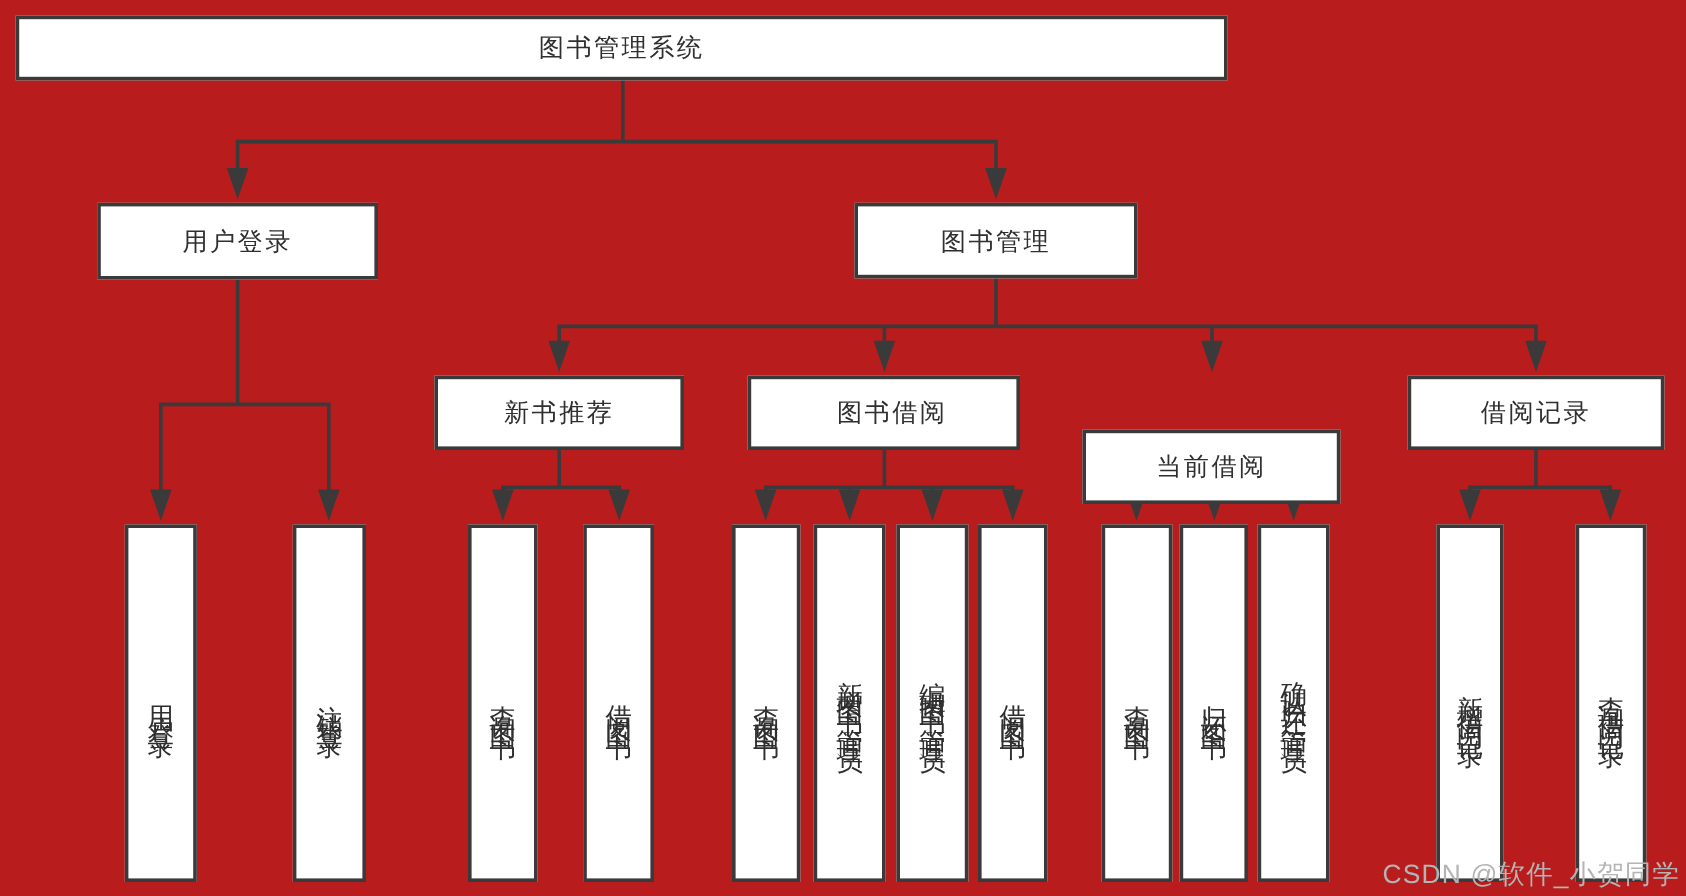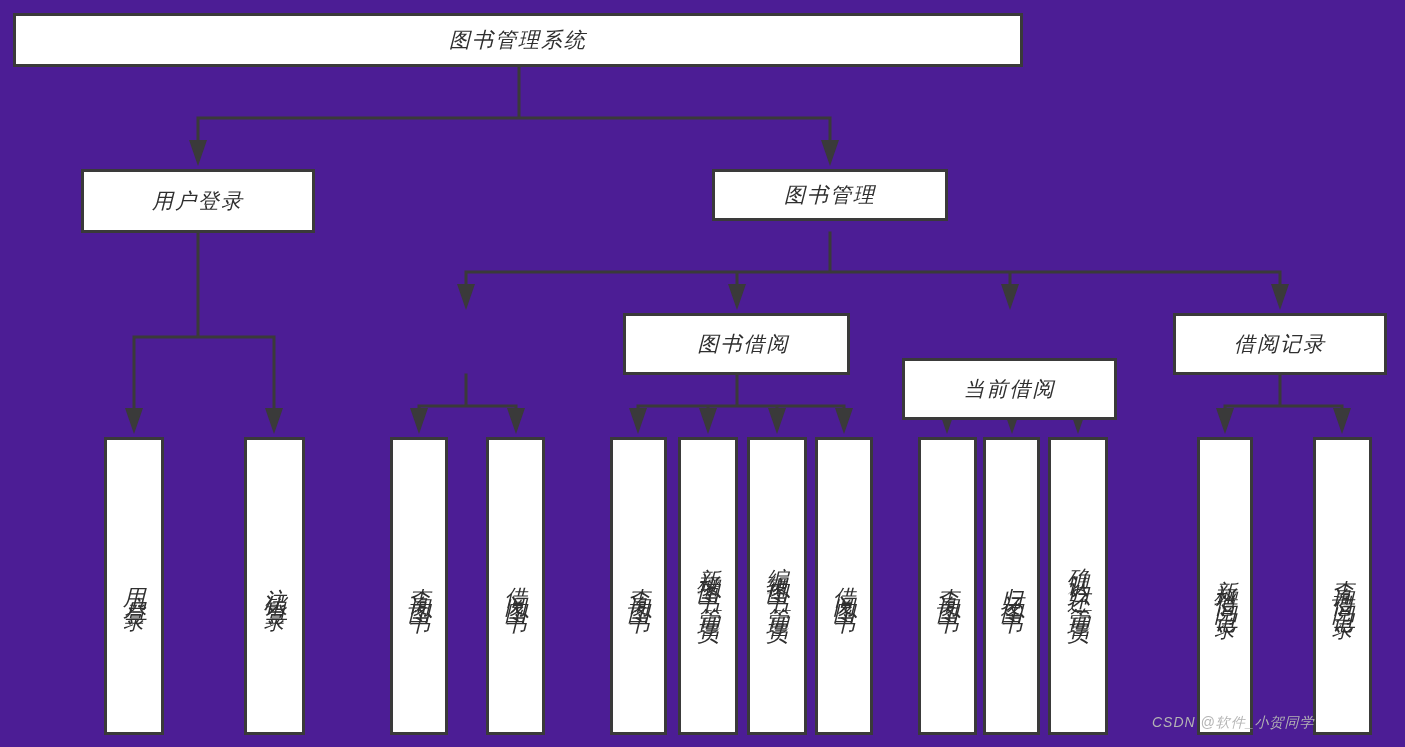--- a/index.html
+++ b/index.html
@@ -5,23 +5,22 @@
   html, body {
     margin: 0;
     padding: 0;
     background: #ffffff;
     font-family: "Liberation Sans", "DejaVu Sans", sans-serif;
   }
   .canvas {
     position: relative;
     width: 1405px;
     height: 747px;
-    background: #4c1d95;
+    background: #b91c1c;
     overflow: hidden;
-    font-style: italic;
   }
   .connector-svg {
     position: absolute;
     left: 0;
     top: 0;
     width: 1405px;
     height: 747px;
     pointer-events: none;
   }
   .nodes-layer {
@@ -51,21 +50,21 @@
     writing-mode: vertical-lr;
     text-orientation: upright;
     letter-spacing: 8px;
     font-size: 22px;
     line-height: 1;
     white-space: normal;
   }
   .watermark {
     position: absolute;
     color: #b4b4b4;
-    font-size: 14px;
+    font-size: 22px;
     letter-spacing: 1px;
     white-space: nowrap;
     z-index: 5;
   }
 </style>
 </head>
 <body>
 
 <div class="canvas">
   <svg class="connector-svg" viewBox="0 0 1405 747" xmlns="http://www.w3.org/2000/svg">
@@ -110,22 +109,25 @@
         <polygon points="1333,408 1351,408 1342,434" fill="#3a3a3a"></polygon>
       </g>
     </svg>
   <div class="nodes-layer">
       <div class="node" style="left: 13px; top: 13px; width: 1010px; height: 54px; border-color: rgb(58, 58, 58); background: rgb(255, 255, 255);">
         <span class="node-label" style="color: rgb(47, 47, 47);">图书管理系统</span>
       </div>
       <div class="node" style="left: 81px; top: 169px; width: 234px; height: 64px; border-color: rgb(58, 58, 58); background: rgb(255, 255, 255);">
         <span class="node-label" style="color: rgb(47, 47, 47);">用户登录</span>
       </div>
-      <div class="node" style="left: 712px; top: 169px; width: 236px; height: 52px; border-color: rgb(58, 58, 58); background: rgb(255, 255, 255);">
+      <div class="node" style="left: 712px; top: 169px; width: 236px; height: 63px; border-color: rgb(58, 58, 58); background: rgb(255, 255, 255);">
         <span class="node-label" style="color: rgb(47, 47, 47);">图书管理</span>
+      </div>
+      <div class="node" style="left: 362px; top: 313px; width: 208px; height: 62px; border-color: rgb(58, 58, 58); background: rgb(255, 255, 255);">
+        <span class="node-label" style="color: rgb(47, 47, 47);">新书推荐</span>
       </div>
       <div class="node" style="left: 623px; top: 313px; width: 227px; height: 62px; border-color: rgb(58, 58, 58); background: rgb(255, 255, 255);">
         <span class="node-label" style="color: rgb(47, 47, 47); margin-left: 14px;">图书借阅</span>
       </div>
       <div class="node" style="left: 902px; top: 313px; width: 215px; height: 62px; border-color: rgb(58, 58, 58); background: rgb(255, 255, 255); margin-top: 45px;">
         <span class="node-label" style="color: rgb(47, 47, 47);">当前借阅</span>
       </div>
       <div class="node" style="left: 1173px; top: 313px; width: 214px; height: 62px; border-color: rgb(58, 58, 58); background: rgb(255, 255, 255);">
         <span class="node-label" style="color: rgb(47, 47, 47);">借阅记录</span>
       </div>

